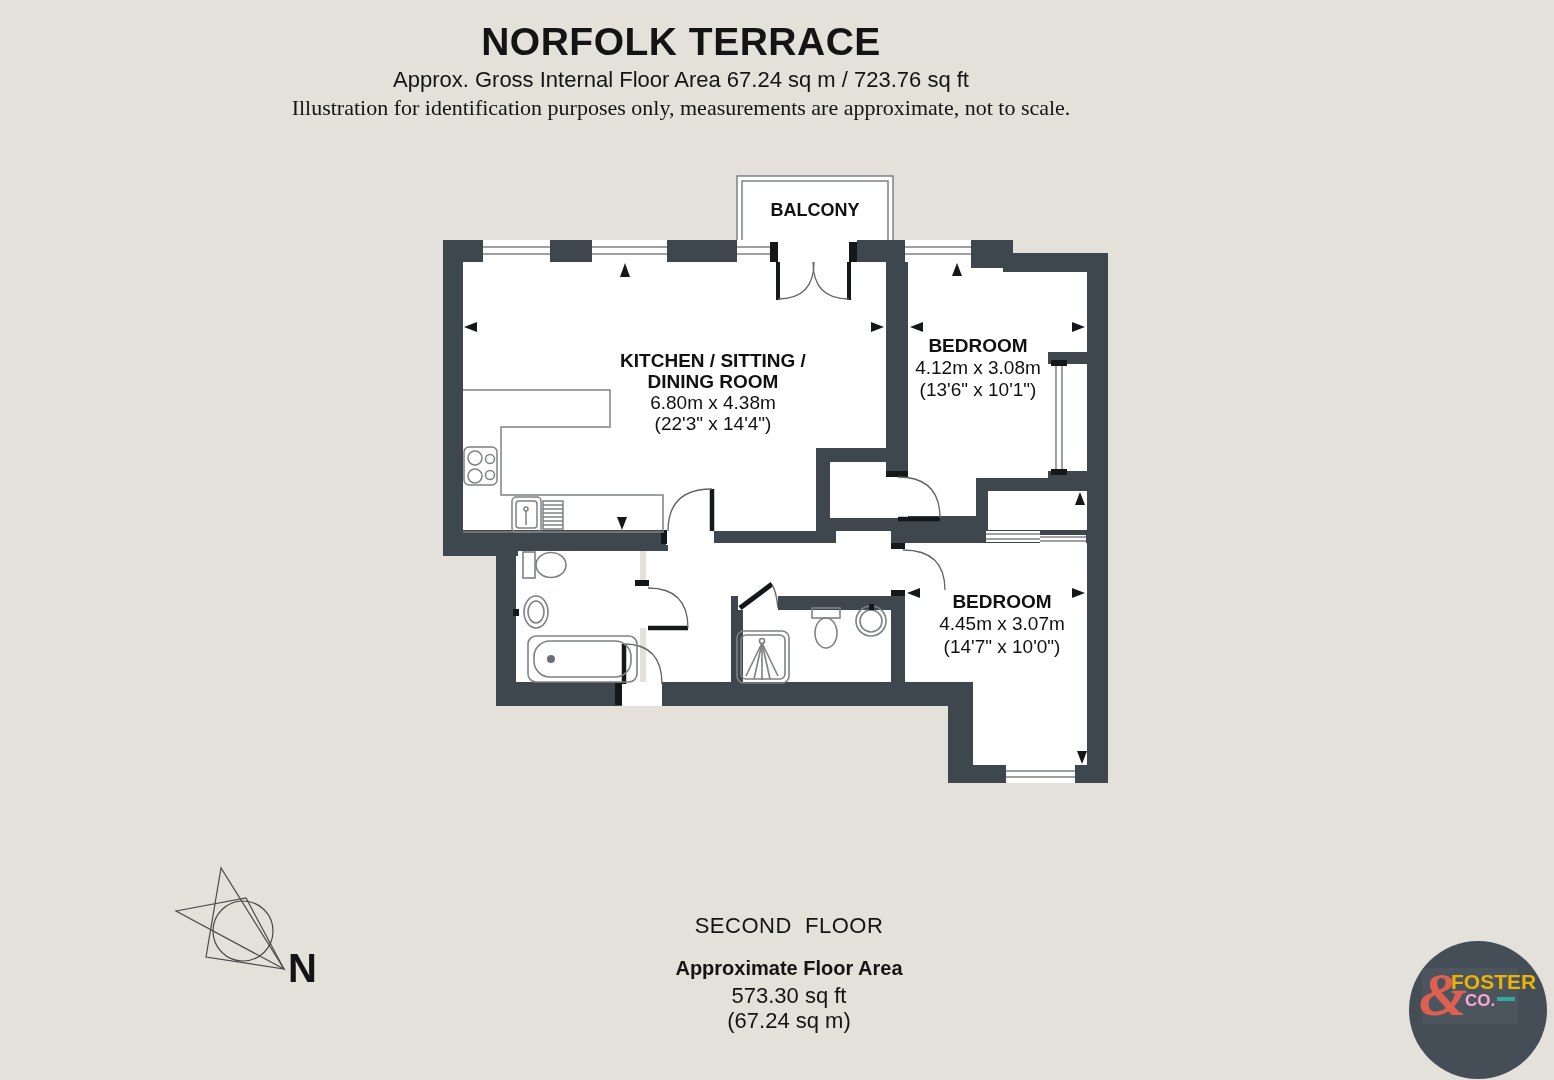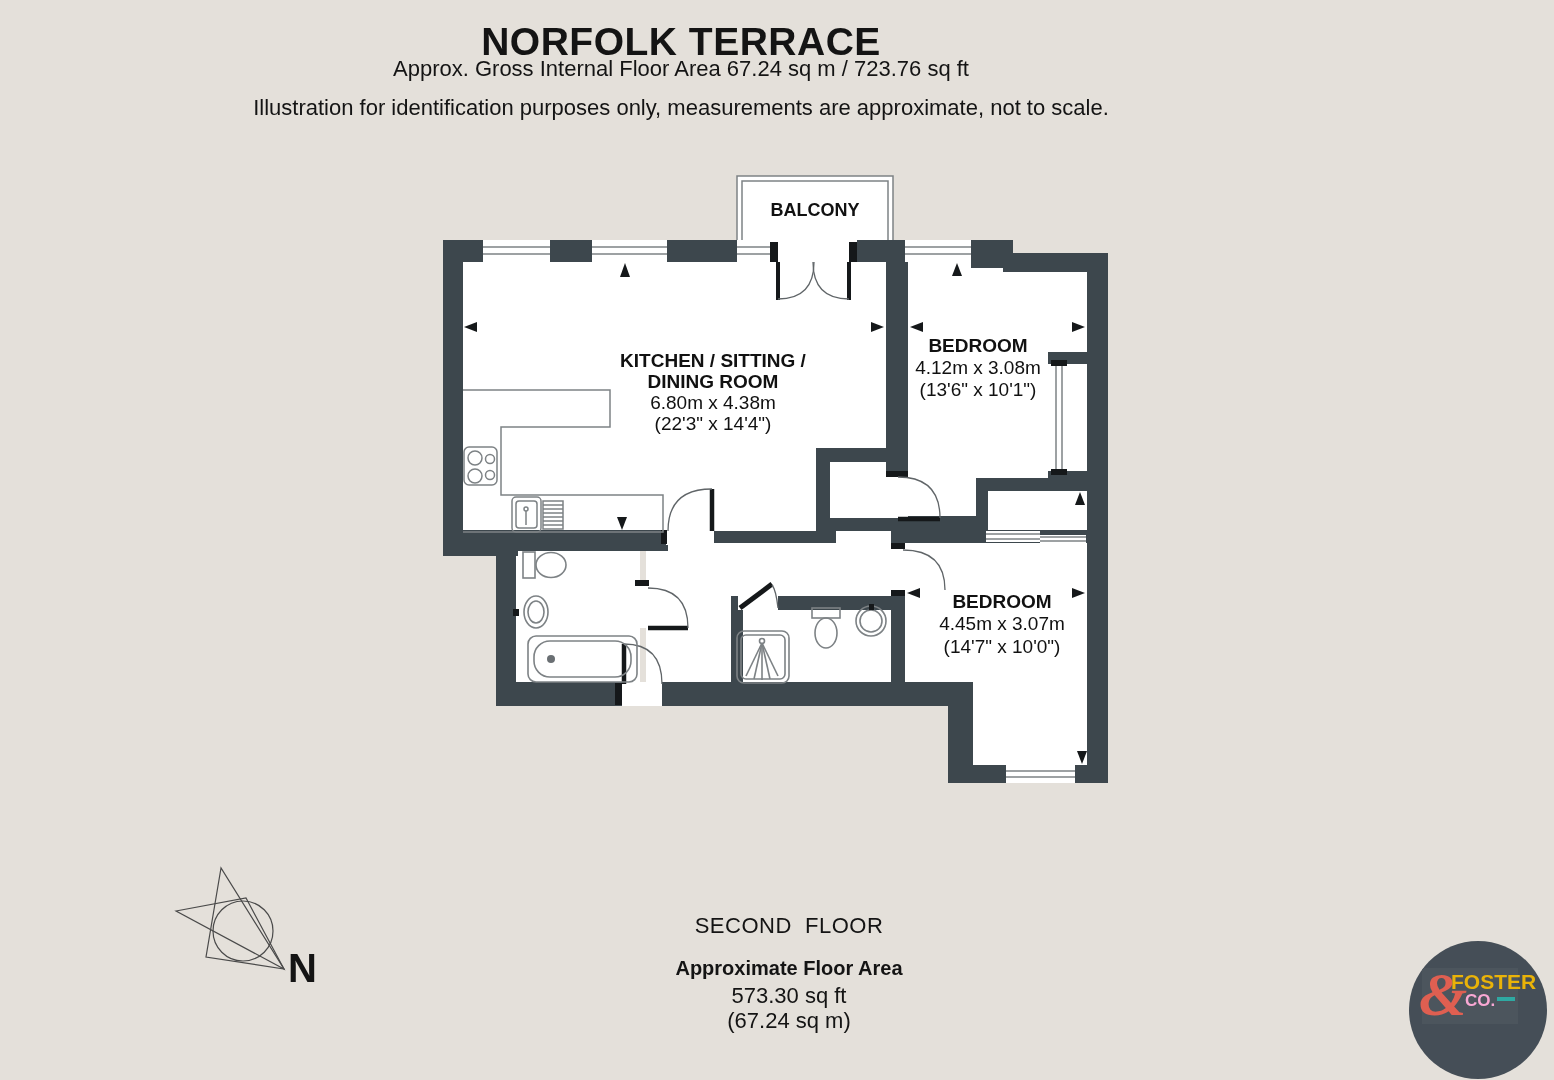--- a/index.html
+++ b/index.html
@@ -4,22 +4,22 @@
 <style>
   html,body{margin:0;padding:0;}
   body{
     width:1554px;height:1080px;position:relative;overflow:hidden;
     background:#e4e0da;
     font-family:"Liberation Sans", sans-serif;
     color:#141414;
   }
   .hdr{position:absolute;left:0;width:1362px;text-align:center;}
   .title{top:20px;font-size:39px;font-weight:bold;letter-spacing:.5px;}
-  .sub{top:56px;font-size:22px;}
-  .disc{top:95px;font-size:22px;}
+  .sub{top:67px;font-size:22px;}
+  .disc{top:95px;font-size:22px;font-family:Liberation Serif, serif;}
   .ftr{position:absolute;left:12px;width:1554px;text-align:center;margin-top:20px;}
   .floorlbl{top:893px;font-size:22px;white-space:pre;letter-spacing:.5px;}
   .areatitle{top:937px;font-size:20px;font-weight:bold;}
   .areasqft{top:963px;font-size:22px;}
   .areasqm{top:988px;font-size:22px;text-align:center;}
   .north{position:absolute;left:288px;top:946px;font-size:40px;font-weight:bold;}
   svg{position:absolute;left:0;top:0;}
   svg text{font-family:"Liberation Sans", sans-serif;fill:#111;}
   .rlabel{font-size:19px;font-weight:bold;}
   .rdim{font-size:19px;}

